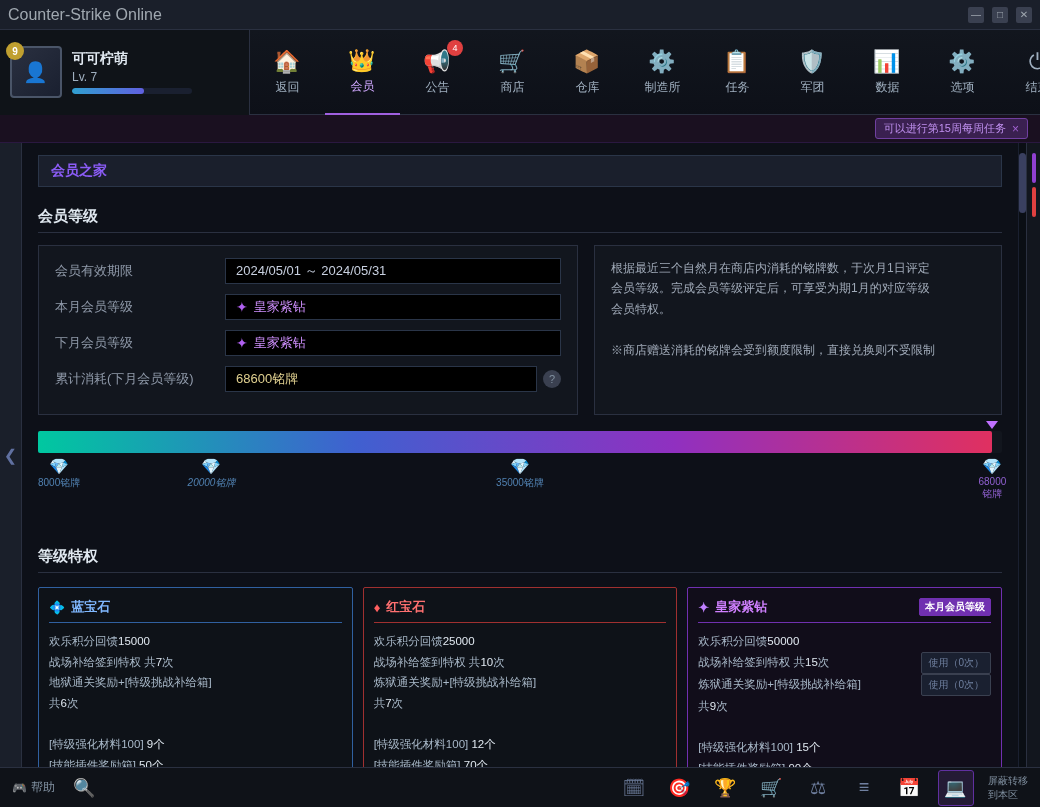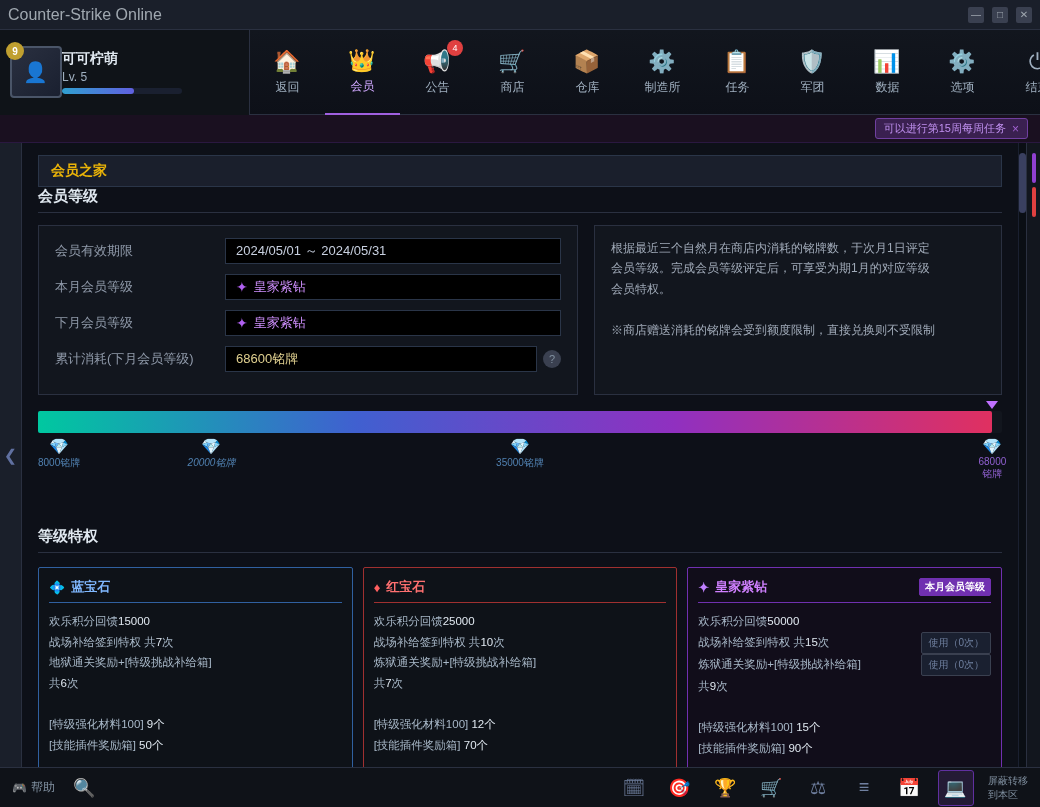--- a/index.html
+++ b/index.html
@@ -64,21 +64,21 @@
     #player-avatar .level-badge {
       position: absolute;
       top: -6px; left: -6px;
       width: 18px; height: 18px;
       background: #c0a030;
       border-radius: 50%;
       font-size: 10px;
       display: flex; align-items: center; justify-content: center;
       color: #fff; font-weight: bold;
     }
-    #player-details { }
+    #player-details { margin-left: 10px; }
     #player-name { font-size: 14px; color: #e0e8f0; font-weight: bold; }
     #player-level { font-size: 12px; color: #a0b0c0; margin-top: 2px; }
     #player-xp-bar {
       width: 120px; height: 6px;
       background: #1a2030;
       border-radius: 3px;
       margin-top: 4px;
       overflow: hidden;
     }
     #player-xp-fill {
@@ -394,21 +394,21 @@
 </div>
 
 <div id="topnav">
   <div id="player-info">
     <div id="player-avatar">
       <div class="level-badge">9</div>
       👤
     </div>
     <div id="player-details">
       <div id="player-name">可可柠萌</div>
-      <div id="player-level">Lv. 5</div>
+      <div id="player-level">Lv. 7</div>
       <div id="player-xp-bar">
         <div id="player-xp-fill"></div>
       </div>
     </div>
   </div>
   <div id="nav-items">
     <div class="nav-item">
       <span class="nav-icon">🏠</span>
       <span>返回</span>
     </div>
@@ -464,21 +464,21 @@
 </div>
 
 <div id="main-content" style="height:624px">
 
   <div id="sidebar-toggle">
     <span style="color:#6070a0;font-size:16px;">❮</span>
   </div>
 
   <div id="inner-content">
 
-    <div style="background:#1a1f2c;border:1px solid #2a3548;padding:6px 12px;margin-bottom:0;font-size:14px;font-weight:bold;color:#eab308;display:flex;align-items:center;">
+    <div style="background:#1a1f2c;border:1px solid #2a3548;padding:6px 12px;margin-bottom:20px;font-size:14px;font-weight:bold;color:#8b5cf6;display:flex;align-items:center;">
       <span>会员之家</span>
     </div>
 
     <div id="membership-section">
       <div class="section-title">会员等级</div>
 
       <div id="membership-box">
 
         <div id="membership-left">
           <div class="info-row">

